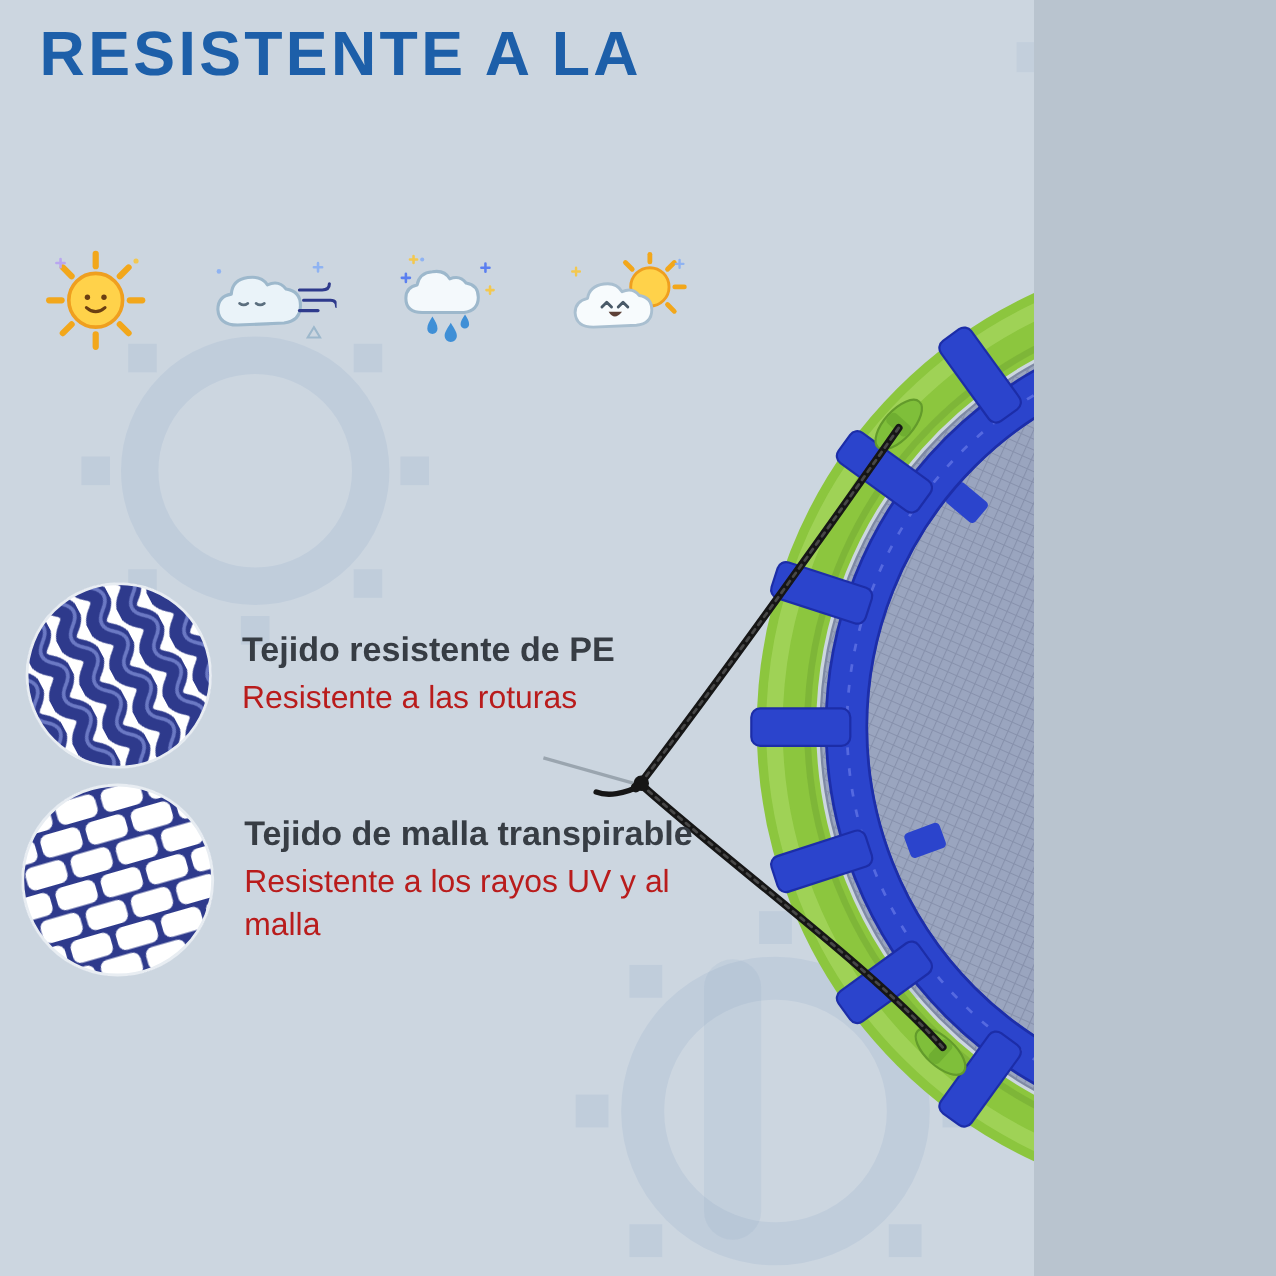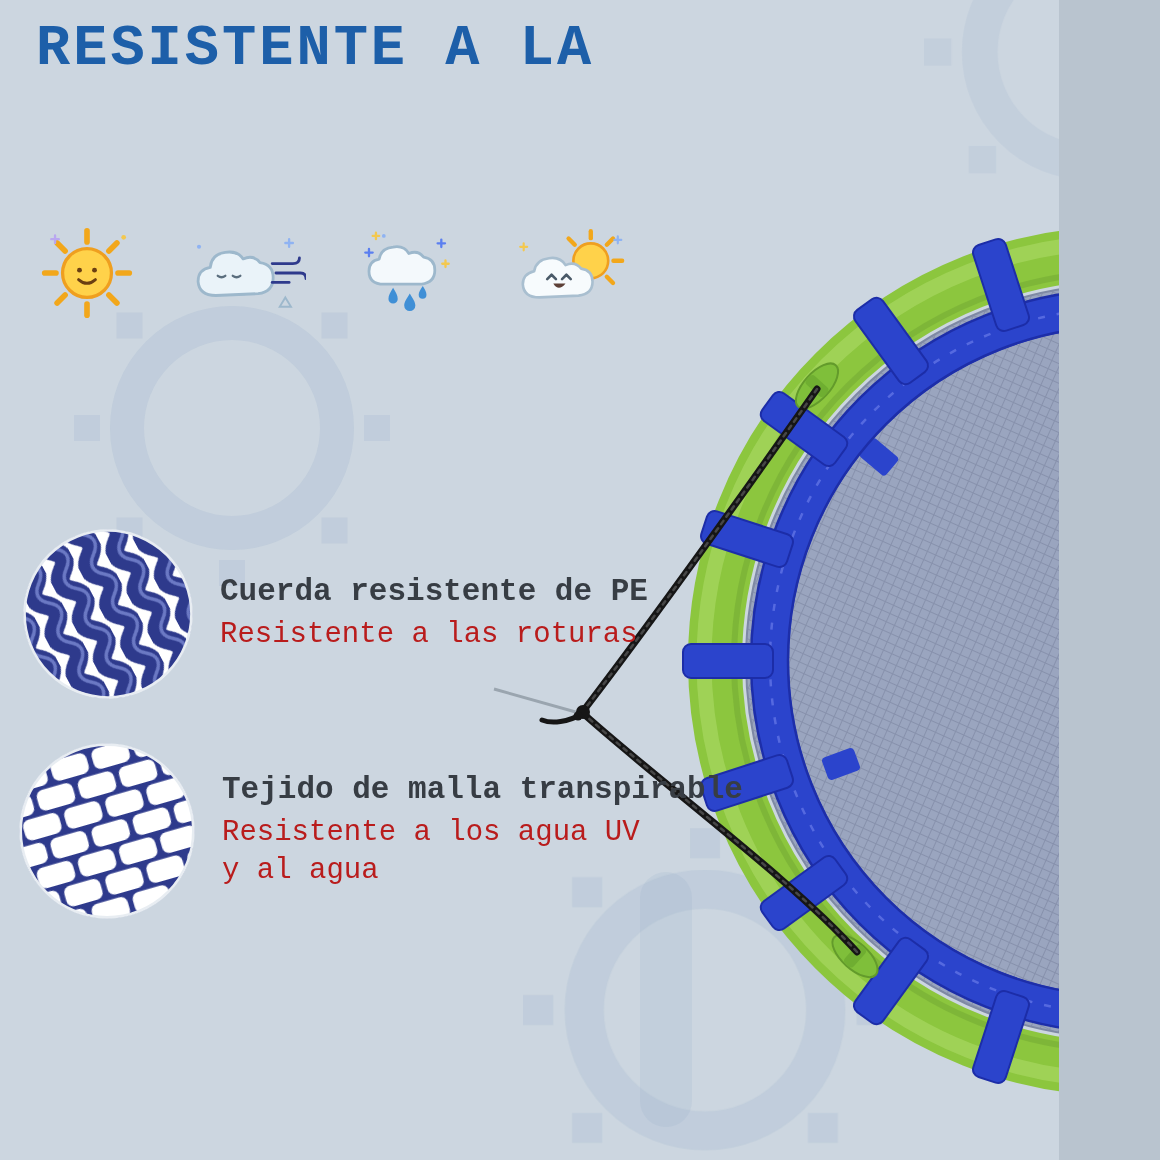--- a/index.html
+++ b/index.html
@@ -1,28 +1,28 @@
 <!DOCTYPE html>
 <html><head>
 <meta charset="utf-8">
 <style>
   html,body{margin:0;padding:0;background:#b9c4cf;}
-  .stage{position:relative;width:1059px;height:1160px;background:#ccd6e0;overflow:hidden;
-         font-family:Liberation Mono, monospace;}
+  .stage{position:relative;width:940px;height:1160px;background:#ccd6e0;overflow:hidden;
+         font-family:Liberation Sans, sans-serif;}
   .bg,.product{position:absolute;left:0;top:0;width:1160px;height:1160px;}
   .bg{z-index:0;}
   .product{z-index:1;}
   .title{position:absolute;left:36px;top:16px;margin:0;z-index:3;
          font-size:57px;font-weight:800;letter-spacing:3px;line-height:1.16;color:#1d5fa9;}
   .tline{display:block;}
   .icons{position:absolute;left:40px;top:226px;display:flex;align-items:center;gap:50px;z-index:3;}
   .wicon{display:block;}
   .feature{position:absolute;display:flex;align-items:center;gap:26px;z-index:3;}
   .f1{left:22px;top:528px;}
-  .f2{left:18px;top:742px;}
+  .f2{left:18px;top:711px;}
   .fcircle{width:172px;height:172px;flex:0 0 auto;}
   .f2 .fcircle{width:178px;height:178px;}
   .fhead{font-size:31px;font-weight:700;color:#373d44;white-space:nowrap;}
   .fsub{font-size:29px;color:#b91c1c;line-height:1.32;margin-top:7px;max-width:430px;}
   
   .strap{fill:#2b44cc;stroke:#1c2da8;stroke-width:2;}
   .tooth{fill:#84a0c4;}
   .gearring{fill:none;stroke:#84a0c4;stroke-width:34;}
   .rope{fill:none;stroke:#161616;stroke-width:7;stroke-linecap:round;}
   .ropetex{fill:none;stroke:#474747;stroke-width:2.5;stroke-dasharray:4 5;stroke-linecap:round;}
@@ -200,21 +200,21 @@
         <pattern id="ropeweave" width="26" height="18" patternUnits="userSpaceOnUse" patternTransform="rotate(62)">
           <path d="M-6 9 q6.5 -8 13 0 t13 0 t13 0" fill="none" stroke="#2e3a8c" stroke-width="11"></path>
           <path d="M-6 6.5 q6.5 -8 13 0 t13 0 t13 0" fill="none" stroke="#6b79c4" stroke-width="2"></path>
         </pattern>
       </defs>
       <circle cx="50" cy="50" r="49" fill="#ffffff"></circle>
       <circle cx="50" cy="50" r="49" fill="url(#ropeweave)"></circle>
       <circle cx="50" cy="50" r="48.5" fill="none" stroke="#e8edf2" stroke-width="1.5"></circle>
     </svg>
     <div class="ftext">
-      <div class="fhead">Cuerda resistente de PE</div>
+      <div class="fhead">Tejido resistente de PE</div>
       <div class="fsub">Resistente a las roturas</div>
     </div>
   </div>
 
   <div class="feature f2">
     <svg class="fcircle" viewBox="0 0 100 100">
       <defs>
         <pattern id="basket" width="48" height="28" patternUnits="userSpaceOnUse" patternTransform="rotate(-16)">
           <rect x="1.5" y="1.5" width="21" height="12" rx="4" fill="#ffffff"></rect>
           <rect x="25.5" y="1.5" width="21" height="12" rx="4" fill="#ffffff"></rect>
@@ -222,17 +222,17 @@
           <rect x="-10.5" y="15.5" width="21" height="12" rx="4" fill="#ffffff"></rect>
           <rect x="37.5" y="15.5" width="21" height="12" rx="4" fill="#ffffff"></rect>
         </pattern>
       </defs>
       <circle cx="50" cy="50" r="49" fill="#2e3a8c"></circle>
       <circle cx="50" cy="50" r="49" fill="url(#basket)"></circle>
       <circle cx="50" cy="50" r="48.5" fill="none" stroke="#e8edf2" stroke-width="1.5"></circle>
     </svg>
     <div class="ftext">
       <div class="fhead">Tejido de malla transpirable</div>
-      <div class="fsub">Resistente a los agua UV y al agua</div>
+      <div class="fsub">Resistente a los rayos UV y al malla</div>
     </div>
   </div>
 
 </div>
 
 </body></html>

